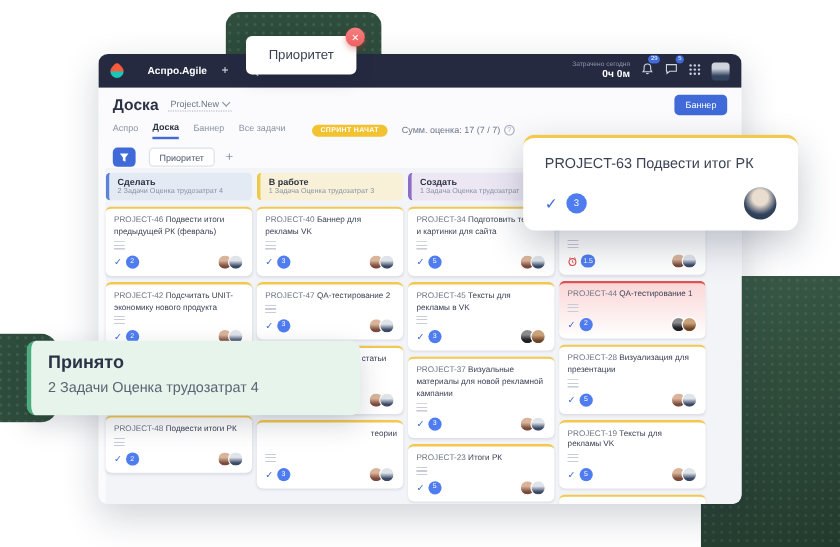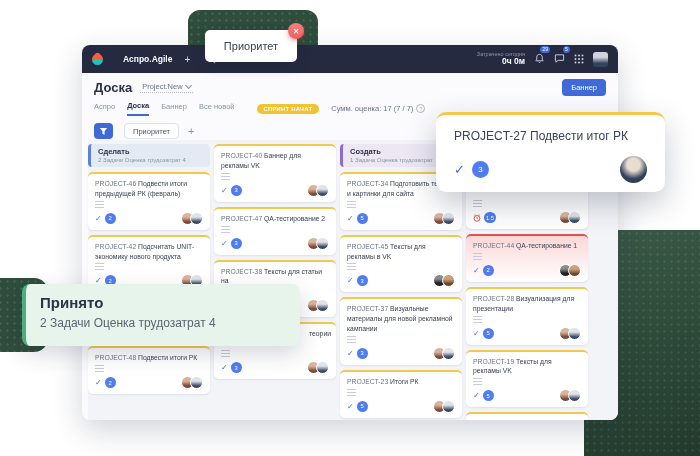--- a/index.html
+++ b/index.html
@@ -179,21 +179,21 @@
       <span>Project.New</span>
       <span class="chev"></span>
     </span>
     <button class="btn-create">Баннер</button>
   </div>
 
   <div class="tabs">
     <span class="tab">Аспро</span>
     <span class="tab active">Доска</span>
     <span class="tab">Баннер</span>
-    <span class="tab">Все новой</span>
+    <span class="tab">Все задачи</span>
     <span class="sprint-pill">СПРИНТ НАЧАТ</span>
     <span class="score">
       <span>Сумм. оценка: 17 (7 / 7)</span>
       <span class="qmark">?</span>
     </span>
   </div>
 
   <div class="filters">
     <button class="btn-funnel">
       <svg width="9" height="9" viewBox="0 0 10 10">
@@ -245,20 +245,24 @@
             <span class="check">✓</span>
             <span class="badge">2</span>
             <span class="avatars">
               <span class="av av-w"></span>
               <span class="av av-m"></span>
             </span>
           </div>
         </div>
       </div>
       <div class="column">
+        <div class="col-head" style="background: rgb(248, 241, 216); border-left-color: rgb(236, 201, 75);">
+          <div class="col-name">В работе</div>
+          <div class="col-meta">1 Задача   Оценка трудозатрат 3</div>
+        </div>
         <div class="card">
           <div class="card-title"><span class="code">PROJECT-40 </span>Баннер для рекламы VK</div>
           <div class="desc-ic"></div>
           <div class="card-foot">
             <span class="check">✓</span>
             <span class="badge">3</span>
             <span class="avatars">
               <span class="av av-w"></span>
               <span class="av av-m"></span>
             </span>
@@ -413,21 +417,21 @@
           </div>
         </div>
         <div class="card">
           <div class="card-title">Подвести итоги РК</div>
         </div>
       </div>
     </div>
 </div>
 
 <div class="ov-card">
-  <div class="ov-title">PROJECT-27 Подвести итог РК</div>
+  <div class="ov-title">PROJECT-63 Подвести итог РК</div>
   <div class="ov-foot">
     <span class="ov-check">✓</span>
     <span class="ov-badge">3</span>
     <span class="ov-avatar"></span>
   </div>
 </div>
 
 <div class="accepted">
   <div class="acc-title">Принято</div>
   <div class="acc-sub">2 Задачи   Оценка трудозатрат 4</div>

